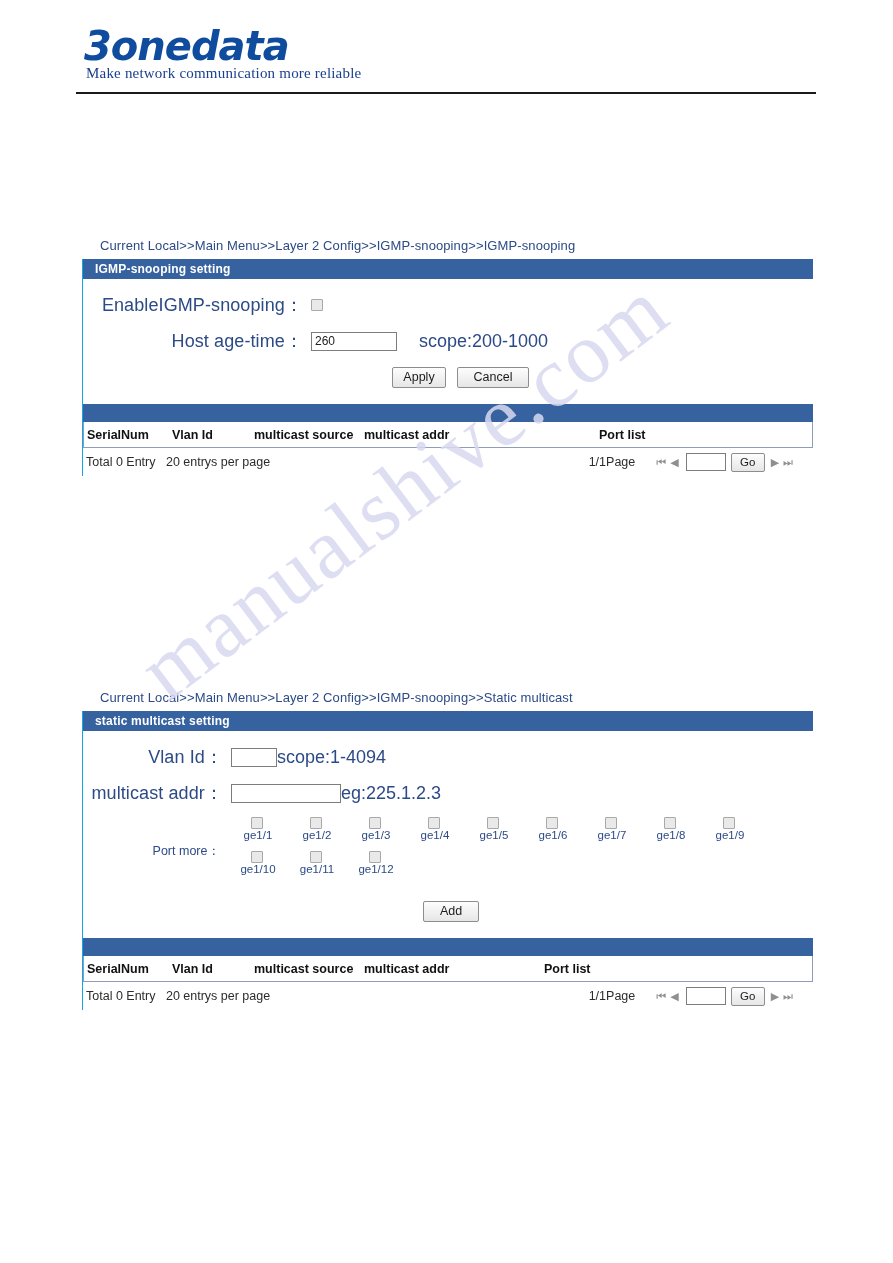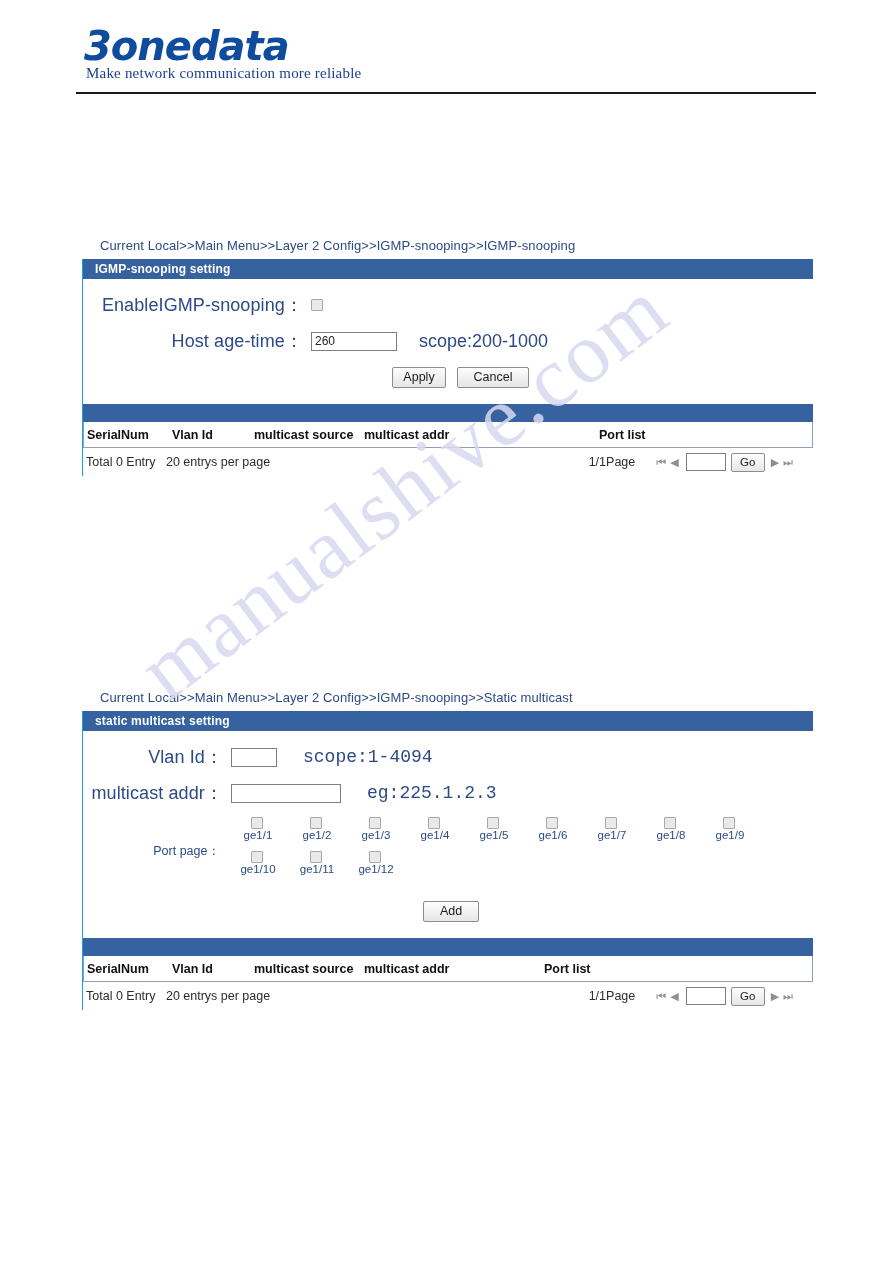--- a/index.html
+++ b/index.html
@@ -125,21 +125,21 @@
     letter-spacing: .1px;
   }
   .lbl-w-a { width: 220px; padding-right: 8px; }
   .lbl-w-b { width: 85px; padding-right: 8px; }
   .hint {
     font-size: 18px;
     color: #2c4a87;
     margin-left: 22px;
     white-space: nowrap;
   }
-  .hint-tight { margin-left: 26px; font-family: Liberation Mono, monospace; }
+  .hint-tight { margin-left: 0; }
 
   input.txt {
     border: 1px solid #7d7d7d;
     background: #ffffff;
     height: 17px;
     font-size: 12px;
     font-family: "Liberation Sans", sans-serif;
     color: #222;
     padding: 0 3px;
     box-sizing: content-box;
@@ -381,21 +381,21 @@
         <span class="hint hint-tight">scope:1-4094</span>
       </div>
 
       <div class="form-row">
         <div class="form-label lbl-w-b" style="width:140px;">multicast addr：</div>
         <input type="text" class="txt txt-maddr" value="" style="">
         <span class="hint hint-tight">eg:225.1.2.3</span>
       </div>
 
       <div class="portlist-row">
-        <div class="portlist-label">Port page：</div>
+        <div class="portlist-label">Port more：</div>
         <div class="port-grid">
 
           <label class="port-item">
             <input type="checkbox" class="cbx" style="">
             <span class="plabel">ge1/1</span>
           </label>
           <label class="port-item">
             <input type="checkbox" class="cbx" style="">
             <span class="plabel">ge1/2</span>
           </label>

